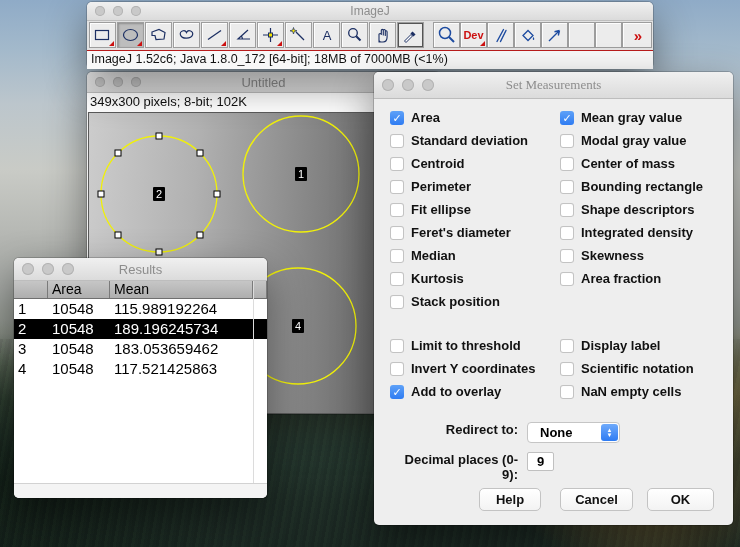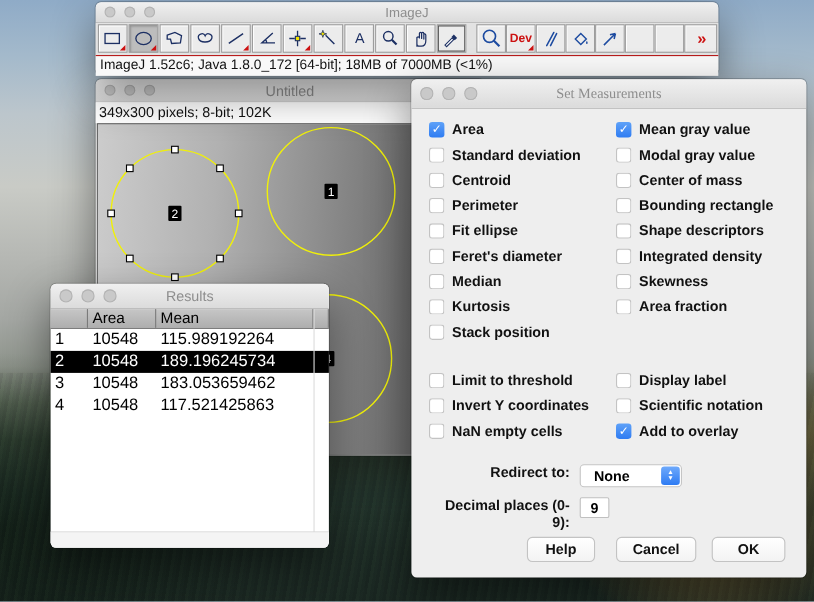--- a/index.html
+++ b/index.html
@@ -37,21 +37,21 @@
 
   
   #untitled{left:87px;top:72px;width:353px;height:342px;z-index:1;}
   #untitled .titlebar{height:20px;}
   #img-status{position:absolute;top:21px;left:0;right:0;height:18px;background:#ffffff;font-size:13px;color:#111;padding:1px 0 0 3px;}
   #img-canvas{position:absolute;top:40px;left:1px;width:349px;height:300px;border:1px solid #5a5a5a;
     background:linear-gradient(94deg,#cccccc 0%,#b1b1b1 30%,#8f8f8f 55%,#6f6f6f 78%,#595959 100%);}
   #img-canvas svg{position:absolute;inset:0;}
 
   
-  #results{left:14px;top:258px;width:253px;height:240px;z-index:2;background:#fff;margin-left:32px;}
+  #results{left:14px;top:258px;width:253px;height:240px;z-index:2;background:#fff;}
   #results .titlebar{height:22px;}
   .res-header{position:absolute;top:23px;left:0;right:0;height:17px;display:flex;background:linear-gradient(#c6c6c6,#aeaeae);border-bottom:1px solid #6f6f6f;font-size:14px;}
   .res-header .cell{box-sizing:border-box;border-right:1px solid #7a7a7a;padding:0 0 0 4px;line-height:17px;}
   .res-body{position:absolute;top:41px;left:0;right:0;font-size:15px;}
   .res-row{display:flex;height:20px;line-height:20px;color:#000;}
   .res-row .cell{box-sizing:border-box;padding-left:4px;white-space:nowrap;overflow:hidden;}
   .res-row.sel{background:#000;color:#fff;}
   .c-num{width:34px;}.c-area{width:62px;}.c-mean{width:143px;}.c-extra{flex:1;}
   .res-bottom{position:absolute;left:0;right:0;bottom:0;height:14px;background:#f4f4f4;border-top:1px solid #d2d2d2;border-radius:0 0 5px 5px;}
   .res-scroll{position:absolute;top:23px;bottom:14px;right:13px;width:1px;background:#dcdcdc;}
@@ -374,26 +374,26 @@
         </div>
       <div class="cb-row">
           <span class="cb"></span>
           <span class="cb-label">Invert Y coordinates</span>
         </div>
       <div class="cb-row">
           <span class="cb"></span>
           <span class="cb-label">Scientific notation</span>
         </div>
       <div class="cb-row">
-          <span class="cb"></span>
-          <span class="cb-label">NaN empty cells</span>
-        </div>
-      <div class="cb-row">
           <span class="cb on"></span>
           <span class="cb-label">Add to overlay</span>
+        </div>
+      <div class="cb-row">
+          <span class="cb"></span>
+          <span class="cb-label">NaN empty cells</span>
         </div>
     </div>
 
     <div class="form-row" id="redirect-row">
       <span class="form-label">Redirect to:</span>
       <div class="select">
         <span class="val">None</span>
         <span class="stepper">
             <i>▲</i>
             <i>▼</i>

